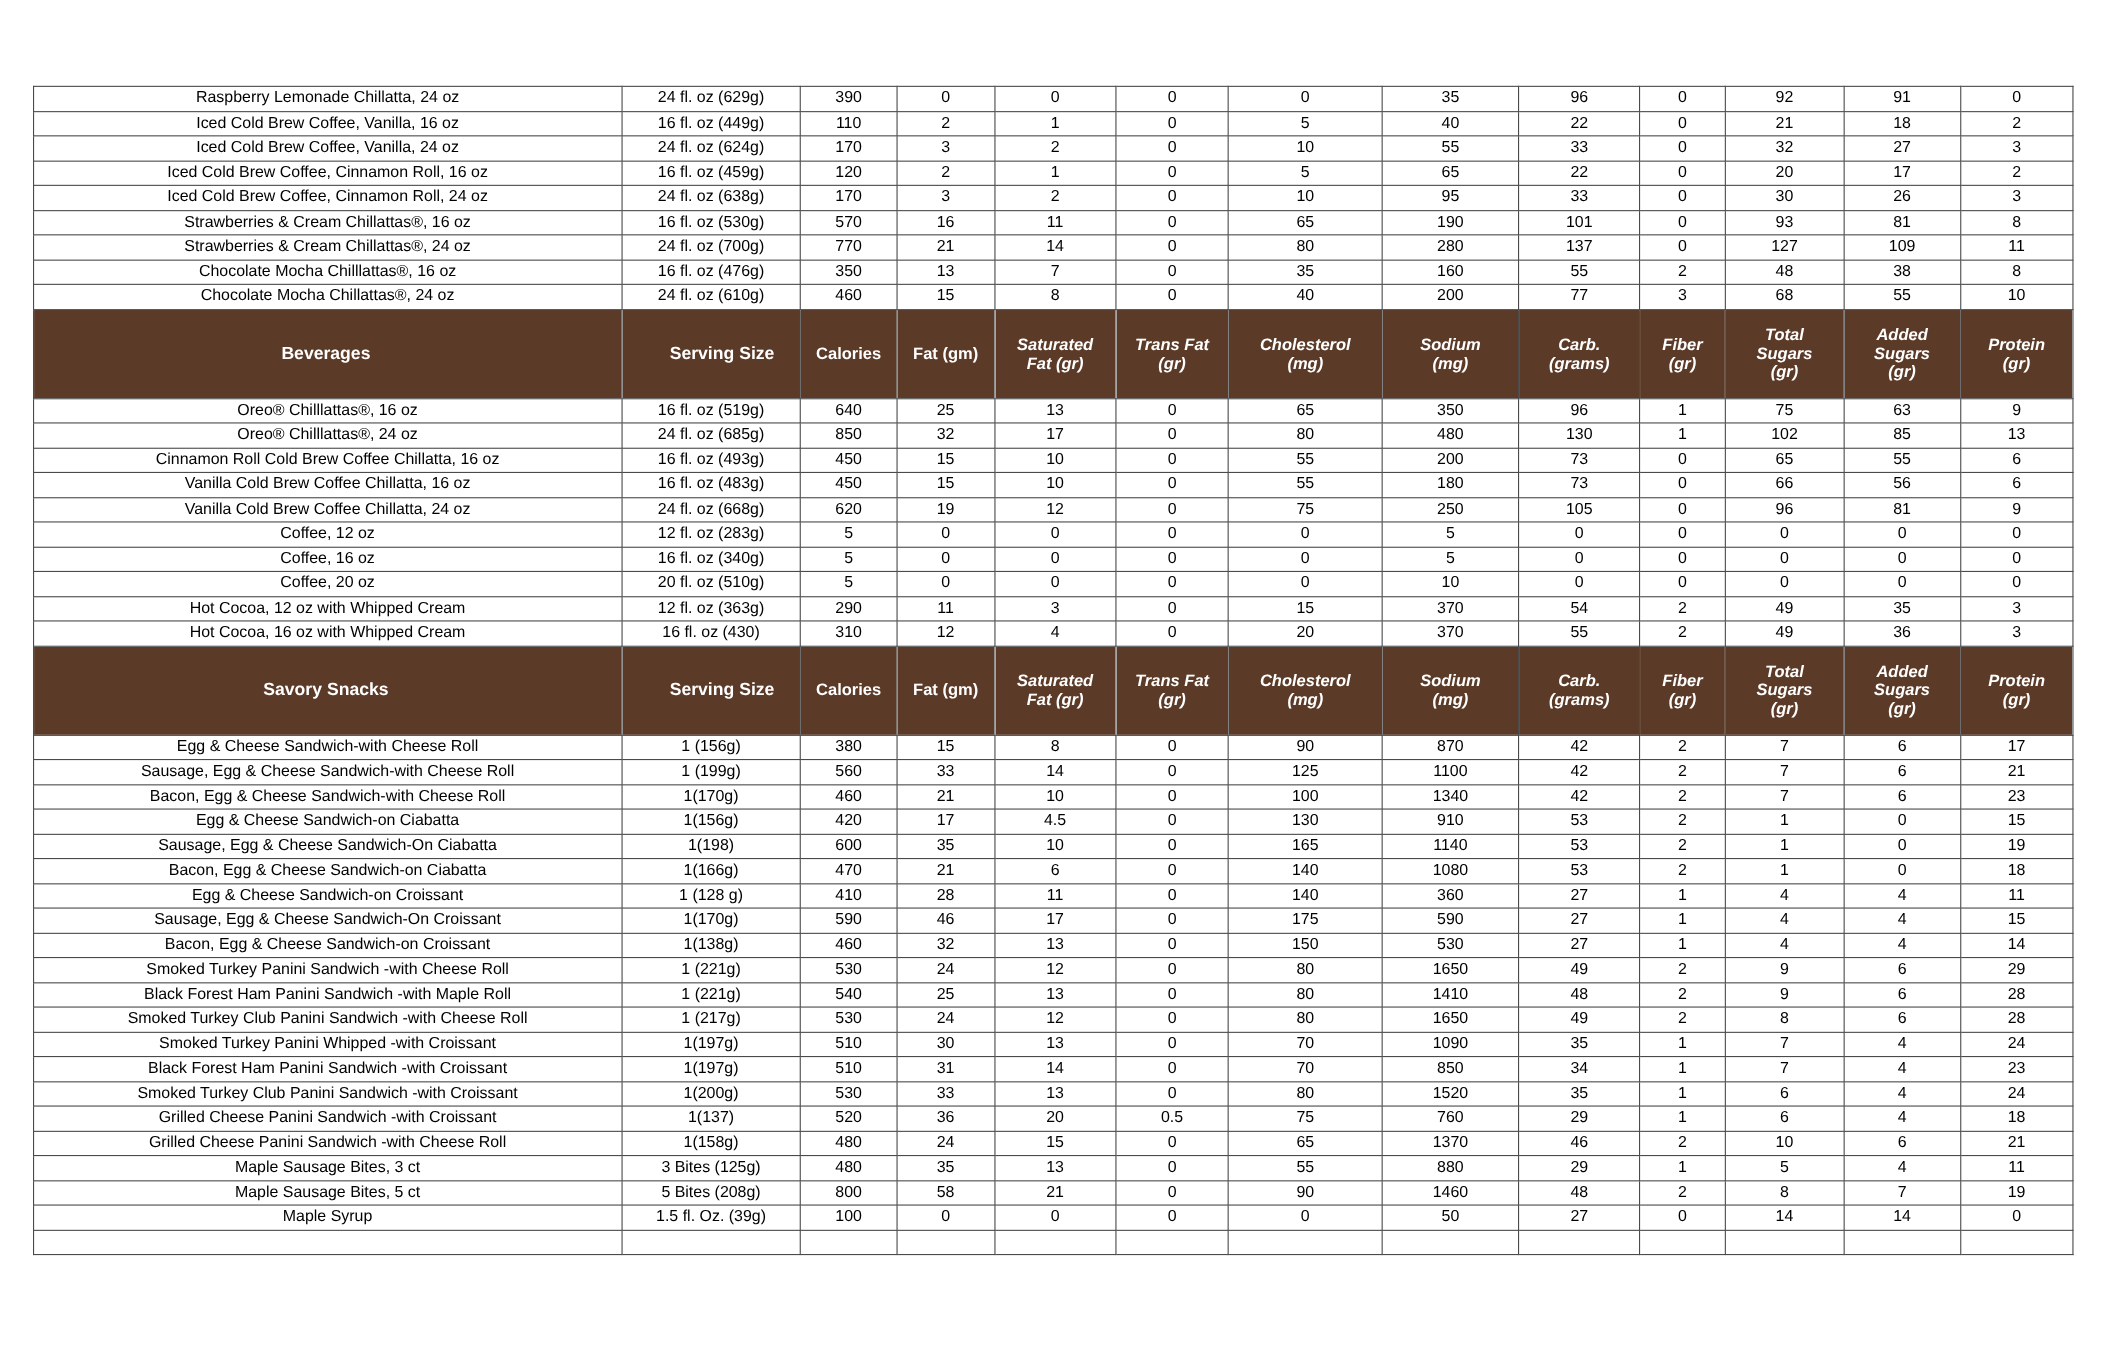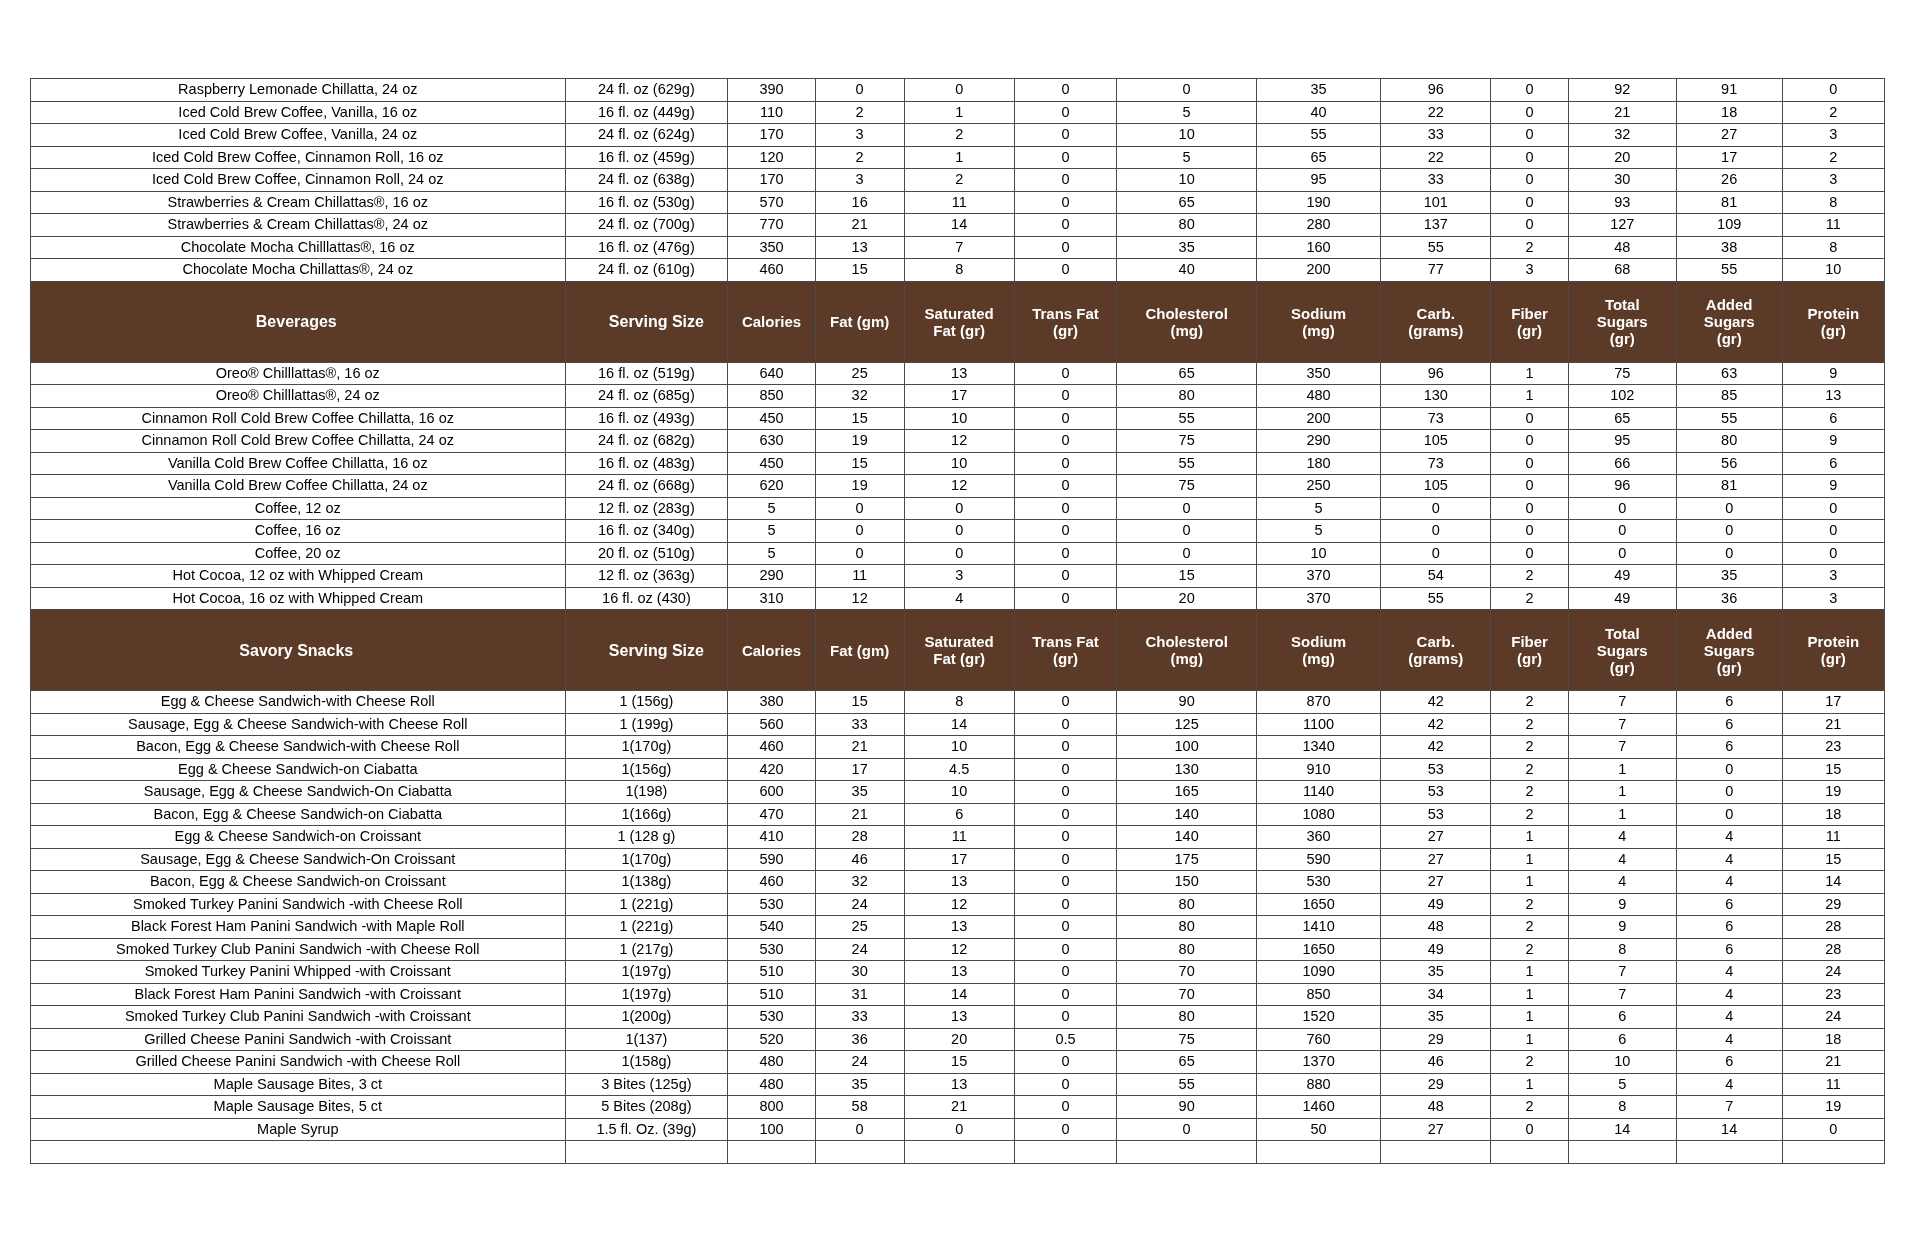--- a/index.html
+++ b/index.html
@@ -55,20 +55,21 @@
     text-align: center;
     font-size: 16px;
     padding-left: 0;
   }
   tr.header-row th.serving {
     font-size: 16px;
     padding-left: 23px;
   }
   .hdr-sub {
     display: block;
+    font-style: italic;
   }
   tr.blank-row td {
     height: 21.5px;
   }
   
   col.c-name     { width: 470px; }
   col.c-serving  { width: 143px; }
   col.c-cal      { width: 77px; }
   col.c-fat      { width: 78px; }
   col.c-satfat   { width: 97px; }
@@ -320,35 +321,20 @@
           <td>0</td>
           <td>55</td>
           <td>200</td>
           <td>73</td>
           <td>0</td>
           <td>65</td>
           <td>55</td>
           <td>6</td>
         </tr>
         <tr>
-          <td class="name">Cinnamon Roll Cold Brew Coffee Chillatta, 24 oz</td>
-          <td>24 fl. oz (682g)</td>
-          <td>630</td>
-          <td>19</td>
-          <td>12</td>
-          <td>0</td>
-          <td>75</td>
-          <td>290</td>
-          <td>105</td>
-          <td>0</td>
-          <td>95</td>
-          <td>80</td>
-          <td>9</td>
-        </tr>
-        <tr>
           <td class="name">Vanilla Cold Brew Coffee Chillatta, 16 oz</td>
           <td>16 fl. oz (483g)</td>
           <td>450</td>
           <td>15</td>
           <td>10</td>
           <td>0</td>
           <td>55</td>
           <td>180</td>
           <td>73</td>
           <td>0</td>

